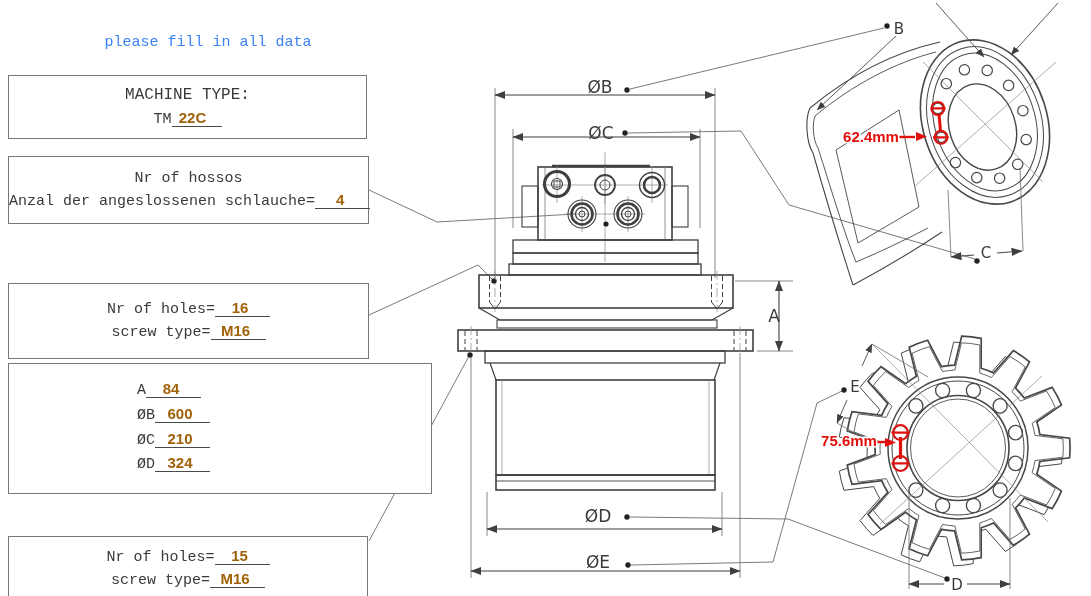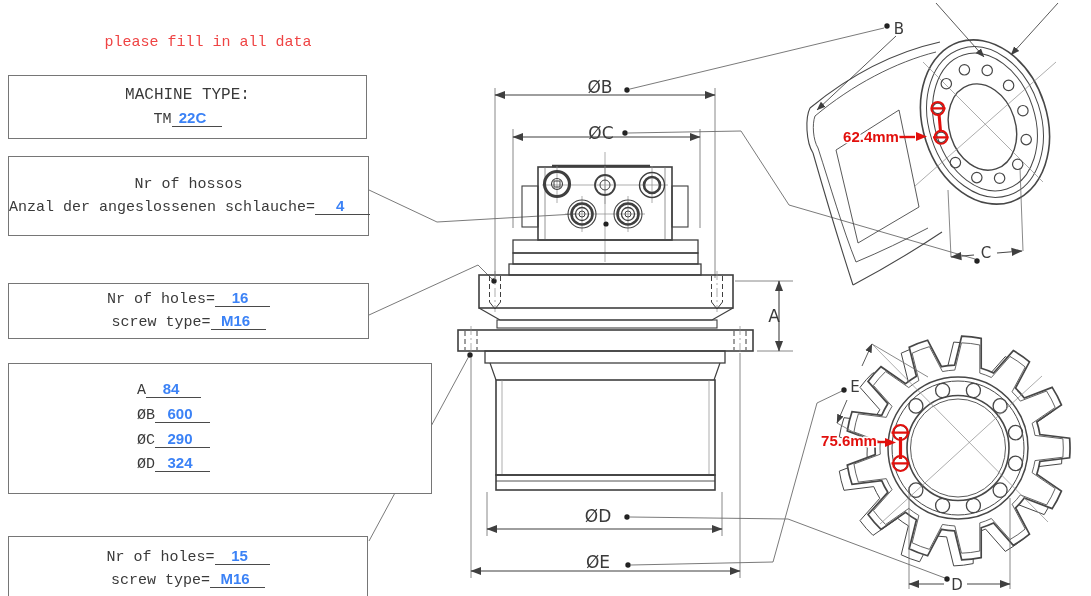--- a/index.html
+++ b/index.html
@@ -1,61 +1,61 @@
 <!DOCTYPE html>
 <html><head>
 <meta charset="utf-8">
 <style>
   html,body{margin:0;padding:0;background:#fff;}
   .stage{position:relative;width:1091px;height:596px;background:#fff;overflow:hidden;
          font-family:"Liberation Mono",monospace;color:#3a3a3a;}
   .note{position:absolute;left:88px;top:34px;width:240px;text-align:center;
-        font:15px "Liberation Mono",monospace;color:#ef4444;z-index:2;}
+        font:15px "Liberation Mono",monospace;color:#3b82f6;z-index:2;}
   .panel{position:absolute;background:#fff;border:1px solid #767676;box-sizing:border-box;
          display:flex;flex-direction:column;justify-content:center;z-index:2;}
   .pline{text-align:center;line-height:1.55;font-size:15px;white-space:nowrap;}
   .pline.title{font-size:16px;}
   .dimrow{text-align:left;padding-left:128px;line-height:1.64;font-size:15px;}
   .blank{display:inline-block;min-width:44px;text-align:center;
          border-bottom:1.5px solid #4a4a4a;padding:0 8px 0 3px;line-height:1.05;
-         font:bold 15px "Liberation Sans",sans-serif;color:#3b82f6;}
+         font:bold 15px "Liberation Sans",sans-serif;color:#a16207;}
   .blank.narrow{min-width:38px;padding:0 10px 0 2px;}
   svg.draw{position:absolute;left:0;top:0;z-index:1;}
   .dimtxt{font:17px "DejaVu Sans",sans-serif;fill:#3b3b3b;}
   .dimtxt.small{font-size:15px;}
   .redtxt{font:bold 15px "Liberation Sans",sans-serif;fill:#e2100d;
           paint-order:stroke;stroke:#ffffff;stroke-width:3px;}
 </style>
 </head>
 <body>
 
 <div class="stage">
 
   <div class="note">please fill in all data</div>
 
   <div class="panel" style="left:8px;top:75px;width:359px;height:64px">
     <div class="pline title">MACHINE TYPE:</div>
     <div class="pline"><span>TM</span><span class="blank narrow">22C</span></div>
   </div>
 
-  <div class="panel" style="left:8px;top:156px;width:361px;height:80px">
+  <div class="panel" style="left:8px;top:156px;width:361px;height:68px">
     <div class="pline">Nr of hossos</div>
     <div class="pline"><span>Anzal der angeslossenen schlauche=</span><span class="blank">4</span></div>
   </div>
 
 
-  <div class="panel" style="left:8px;top:283px;width:361px;height:56px">
+  <div class="panel" style="left:8px;top:283px;width:361px;height:76px">
     <div class="pline"><span>Nr of holes=</span><span class="blank">16</span></div>
     <div class="pline"><span>screw type=</span><span class="blank">M16</span></div>
   </div>
 
   <div class="panel" style="left:8px;top:363px;width:424px;height:131px">
     <div class="dimrow"><span>A</span><span class="blank">84</span></div>
     <div class="dimrow"><span>ØB</span><span class="blank">600</span></div>
-    <div class="dimrow"><span>ØC</span><span class="blank">290</span></div>
+    <div class="dimrow"><span>ØC</span><span class="blank">210</span></div>
     <div class="dimrow"><span>ØD</span><span class="blank">324</span></div>
   </div>
 
   <div class="panel" style="left:8px;top:536px;width:360px;height:66px">
     <div class="pline"><span>Nr of holes=</span><span class="blank">15</span></div>
     <div class="pline"><span>screw type=</span><span class="blank">M16</span></div>
   </div>
 
   <svg class="draw" width="1091" height="596" viewBox="0 0 1091 596">
     <defs>

